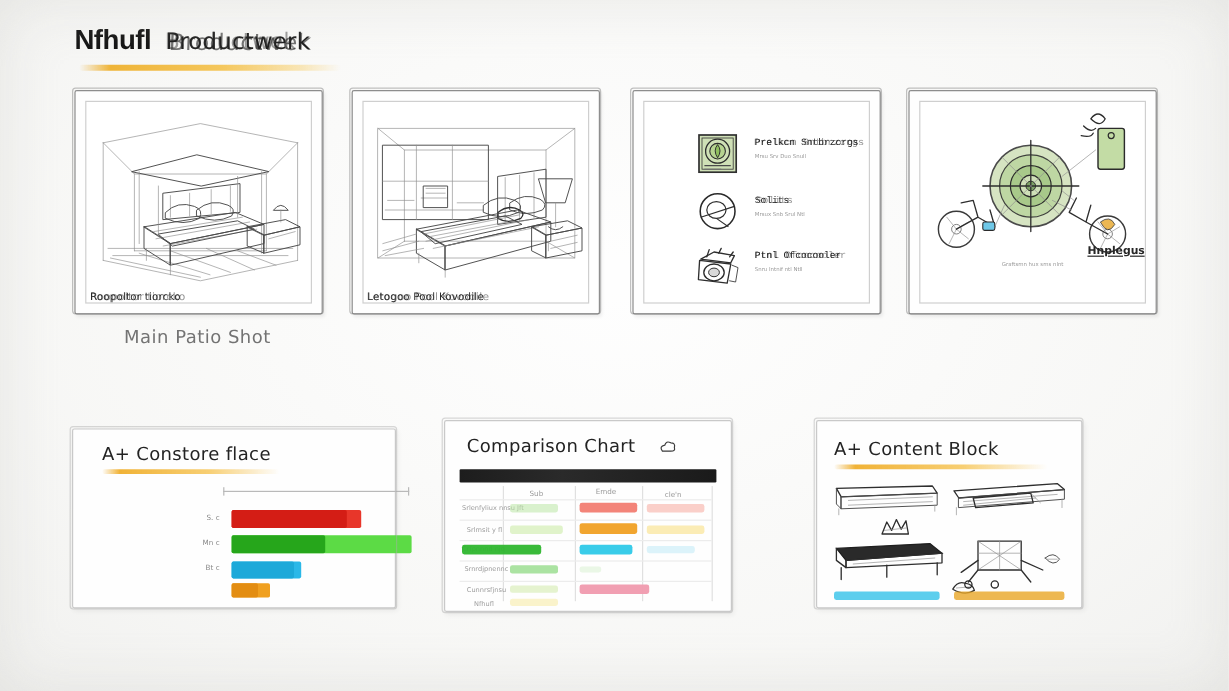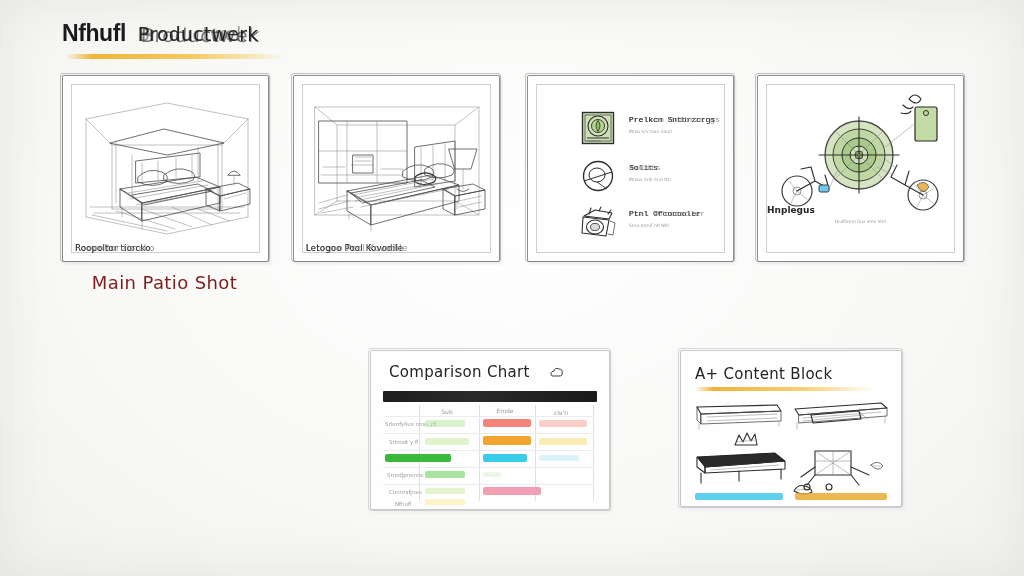--- a/index.html
+++ b/index.html
@@ -138,22 +138,22 @@
     left: 2px; top: 0;
     color: rgba(40,40,40,0.5);
     transform: scaleX(1.05);
     white-space: nowrap;
   }
 
   .card-label {
     position: absolute;
     text-align: center;
     font-family: "DejaVu Sans", sans-serif;
-    font-size: 18px;
-    color: #7f1d1d;
+    font-size: 15px;
+    color: #737373;
     letter-spacing: 0.4px;
     white-space: nowrap;
   }
 
   
   .panel {
     position: absolute;
     background: #fefefe;
     border: 1.2px solid #c9c9c9;
     border-radius: 2px;
@@ -286,22 +286,23 @@
     font-size: 4.5px;
     color: #9a9a9a;
     white-space: nowrap;
   }
   .lifestyle-cap {
     position: absolute;
     font-family: "DejaVu Sans", sans-serif;
     font-size: 9px;
     font-weight: bold;
     color: #262626;
-    text-align: left;
-    white-space: nowrap;
+    text-align: right;
+    white-space: nowrap;
+    text-decoration: underline;
   }
   .lifestyle-sub {
     position: absolute;
     font-family: "DejaVu Sans", sans-serif;
     font-size: 4.5px;
     color: #9a9a9a;
     text-align: center;
     white-space: nowrap;
   }
 </style>
@@ -512,20 +513,45 @@
         <path class="sk-d" d="M156 110 L138 100 L124 92 M138 100 L142 86 M124 92 L130 80"></path>
         <path d="M150 100 q8 -6 12 2 q-6 10 -12 -2 Z" fill="#e8a627" stroke="#2b2b2b" stroke-width="0.8" opacity="0.8"></path>
         <path class="sk-l" d="M128 82 L118 74"></path>
         <path class="sk-l" d="M110 82 L126 90"></path>
       </svg>
       <div class="lifestyle-cap" style="left:0; right:0; top:120px;">Hnplegus</div>
       <div class="lifestyle-sub" style="left:0; right:0; top:134px;">Graftsmn hux sms nlnt</div>
     </div>
   </div>
 
+  <div class="panel" style="left:60px; top:357px; width:268px; height:148px;">
+    <div class="panel-title" style="left:24px; top:11px;">A+ Constore flace</div>
+    <div class="panel-underline" style="left:24px; top:33px; width:148px;"></div>
+
+    <div class="bc-axis" style="left:125px; top:51px; width:155px;"></div>
+
+    <div class="bar" style="left:132px; top:67px; width:108px; height:15px; background:#e8362a;">
+      <div class="bar-core" style="width:96px; background:#d01a12;"></div>
+    </div>
+    <div class="bar-lbl" style="left:78px; top:70px; width:44px;">S. c</div>
+
+    <div class="bar" style="left:132px; top:88px; width:150px; height:15px; background:#5cdb45;">
+      <div class="bar-core" style="width:78px; background:#1f9e16;"></div>
+    </div>
+    <div class="bar-lbl" style="left:78px; top:91px; width:44px;">Mn c</div>
+
+    <div class="bar" style="left:132px; top:110px; width:58px; height:14px; background:#2ab8e8;">
+      <div class="bar-core" style="width:52px; background:#1aa6d6;"></div>
+    </div>
+    <div class="bar-lbl" style="left:78px; top:112px; width:44px;">Bt c</div>
+
+    <div class="bar" style="left:132px; top:128px; width:32px; height:12px; background:#f0a020;">
+      <div class="bar-core" style="width:22px; background:#e08a10;"></div>
+    </div>
+  </div>
 
   <div class="panel" style="left:680px; top:350px; width:220px; height:155px;">
     <div class="panel-title" style="left:14px; top:14px;">A+ Content Block</div>
     <div class="panel-underline" style="left:14px; top:36px; width:178px;"></div>
 
     <div class="aplus-cell" style="left:12px; top:50px;">
       <svg width="92" height="50" viewBox="0 0 92 50">
         <path class="sk-d" d="M4 6 L84 4 L88 10 L8 13 Z"></path>
         <path class="sk" d="M4 6 L4 19 L8 23 L8 13"></path>
         <path class="sk" d="M8 13 L88 10 L88 20 L8 23 Z"></path>

